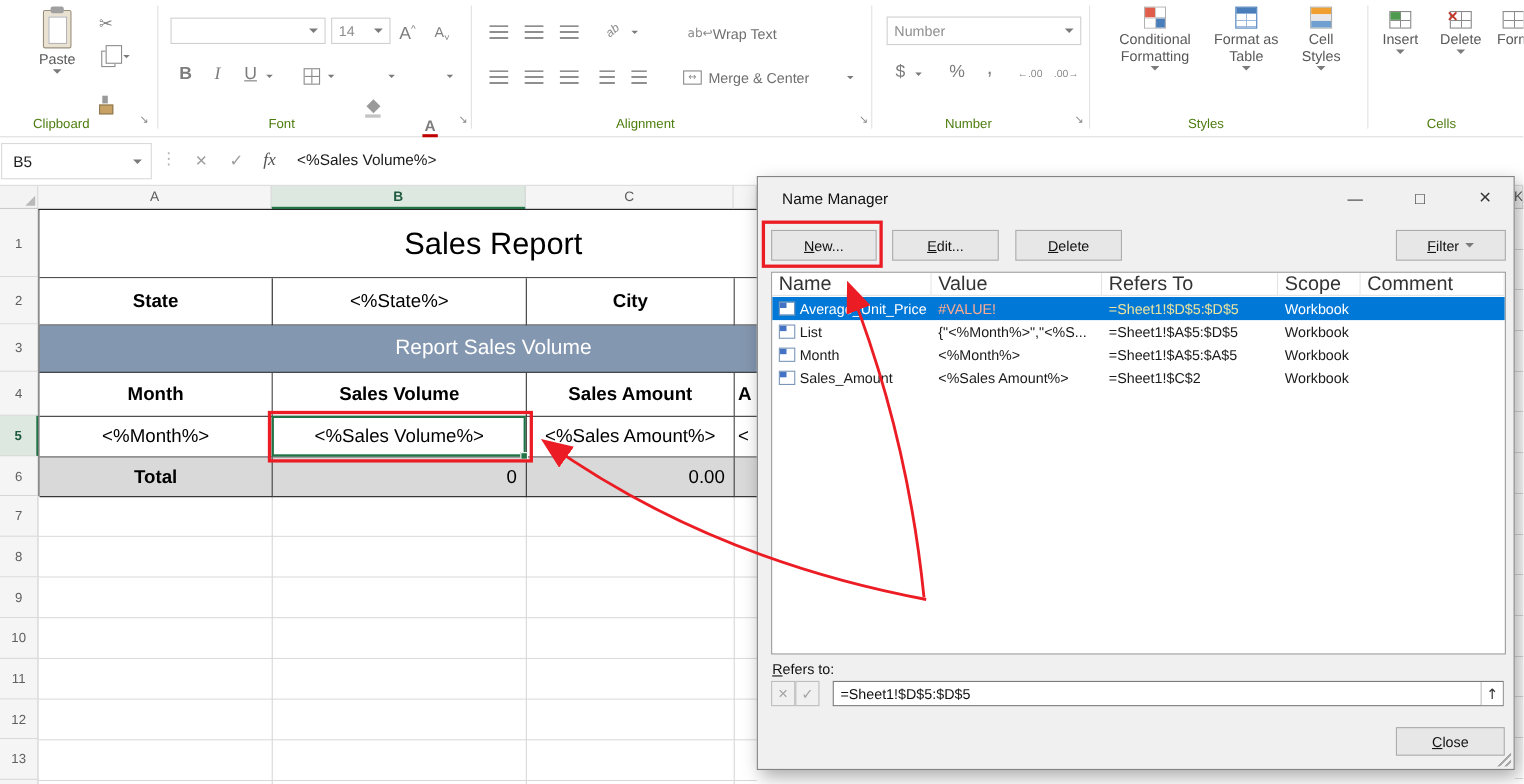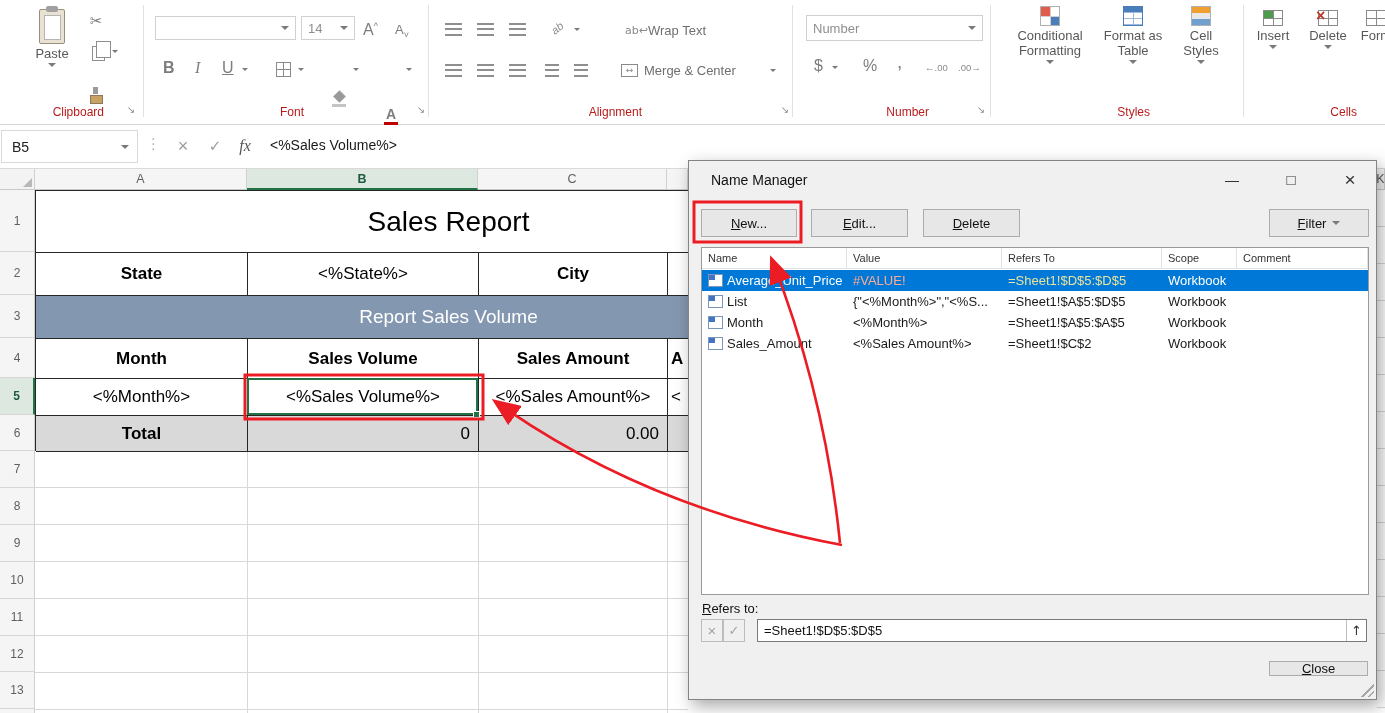--- a/index.html
+++ b/index.html
@@ -13,21 +13,21 @@
   html,body{width:1385px;height:713px;overflow:hidden;background:#fff;
     font-family:"Liberation Sans","DejaVu Sans",sans-serif;color:#222}
   #app{position:relative;width:1385px;height:713px}
   .g{position:absolute}
   .chev{display:inline-block;width:0;height:0;border-left:4px solid transparent;border-right:4px solid transparent;border-top:4px solid #7a7a7a}
   .chev.sm{border-left-width:3px;border-right-width:3px;border-top-width:3.5px}
 
   
   #ribbon{position:absolute;left:0;top:0;width:1385px;height:125px;background:#fff;border-bottom:1px solid #d5d5d5}
   .rsep{position:absolute;top:5px;height:112px;width:1px;background:#e2e2e2}
-  .rlabel{position:absolute;bottom:5px;font-size:12px;color:#b91c1c;text-align:right}
+  .rlabel{position:absolute;bottom:5px;font-size:12px;color:#4d7c0f;text-align:left}
   .launcher{position:absolute;bottom:7px;width:14px;height:14px;font-size:10px;color:#8a8a8a;line-height:14px;text-align:center}
   .launcher::before{content:"↘";font-family:"DejaVu Sans",sans-serif}
   .bigbtn{position:absolute;display:flex;flex-direction:column;align-items:center;gap:2px}
   .bigbtn .lbl{font-size:13px;color:#585858;line-height:15px;text-align:center}
   .combo{position:absolute;border:1px solid #d0d0d0;background:#fff;display:flex;align-items:center;font-size:13px;color:#8f8f8f;padding:0 6px}
   .combo .chev{margin-left:auto}
   .ricon{position:absolute;color:#7d7d7d;font-size:15px;line-height:18px}
 
   .paste-icon{position:relative;width:30px;height:38px}
   .paste-board{position:absolute;left:2px;top:3px;right:2px;bottom:0;border:1.5px solid #9a8f7a;background:#e9e2d2;border-radius:2px}
@@ -125,21 +125,21 @@
   #dlg{position:absolute;left:688px;top:160px;width:689px;height:540px;background:#f0f0f0;border:1px solid #848484;
     box-shadow:4px 6px 16px rgba(0,0,0,.35);z-index:10;font-size:13px}
   #dlg-title{position:absolute;left:22px;top:11px;font-size:14px;color:#111}
   .winctl{position:absolute;top:6px;width:32px;height:26px;text-align:center;line-height:26px;font-size:14px;color:#333}
   .winctl.min::before{content:"—"}
   .winctl.max::before{content:"□";font-size:15px}
   .winctl.cls::before{content:"×";font-size:19px}
   .dbtn{position:absolute;height:28px;background:#e7e7e7;border:1px solid #acacac;display:flex;align-items:center;justify-content:center;font-size:13px;color:#111;gap:6px}
   .dbtn u{text-decoration:underline}
   #nm-list{position:absolute;left:12px;top:86px;width:668px;height:348px;background:#fff;border:1px solid #9a9a9a;overflow:hidden}
-  .lv-hdr{position:absolute;top:0;height:21px;border-right:1px solid #e2e2e2;border-bottom:1px solid #e2e2e2;display:flex;align-items:center;padding-left:6px;font-size:11px;color:#333;background:#fff}
+  .lv-hdr{position:absolute;top:0;height:21px;border-right:1px solid #e2e2e2;border-bottom:1px solid #e2e2e2;display:flex;align-items:center;padding-left:6px;font-size:18px;color:#333;background:#fff}
   .lv-row{position:absolute;left:0;width:666px;height:21px}
   .lv-cell{position:absolute;top:0;height:21px;display:flex;align-items:center;padding-left:6px;white-space:nowrap;overflow:hidden;font-size:13px;color:#1a1a1a}
   .lv-row.selected{background:var(--selection-blue)}
   .lv-row.selected .lv-cell{color:#fff}
   .lv-row.selected .c-value{color:#ffab91}
   .lv-row.selected .c-refers{color:#e8e3a0}
   .name-icon{width:15px;height:13px;border:1px solid #7a96b8;background:
       linear-gradient(#4472c4,#4472c4) 0 0/6px 5px no-repeat,
       linear-gradient(#fff,#fff);margin-right:4px;flex:none}
   #refers-label{position:absolute;left:13px;top:440px;color:#111}
@@ -412,21 +412,21 @@
         <div class="lv-cell" style="left:300px;width:160px">=Sheet1!$C$2</div>
         <div class="lv-cell" style="left:460px;width:75px">Workbook</div>
       </div>
     </div>
 
     <div id="refers-label"><u>R</u>efers to:</div>
     <div class="mini-btn x" style="left:12px"></div>
     <div class="mini-btn ok" style="left:34px"></div>
     <input id="refers-input" value="=Sheet1!$D$5:$D$5" style="">
     <div id="collapse-btn"></div>
-    <div class="dbtn" style="left:580px;top:500px;width:99px;height:15px">
+    <div class="dbtn" style="left:580px;top:500px;width:99px;height:26px">
         <span><u>C</u>lose</span>
       </div>
     <div id="grip"></div>
   </div>
 
   <svg id="ann" viewBox="0 0 1385 713">
     <defs>
       <marker id="ah" markerWidth="11" markerHeight="9" refX="9" refY="4.5" orient="auto">
         <polygon points="0 0, 11 4.5, 0 9" style="fill:var(--annotation-red)"></polygon>
       </marker>

